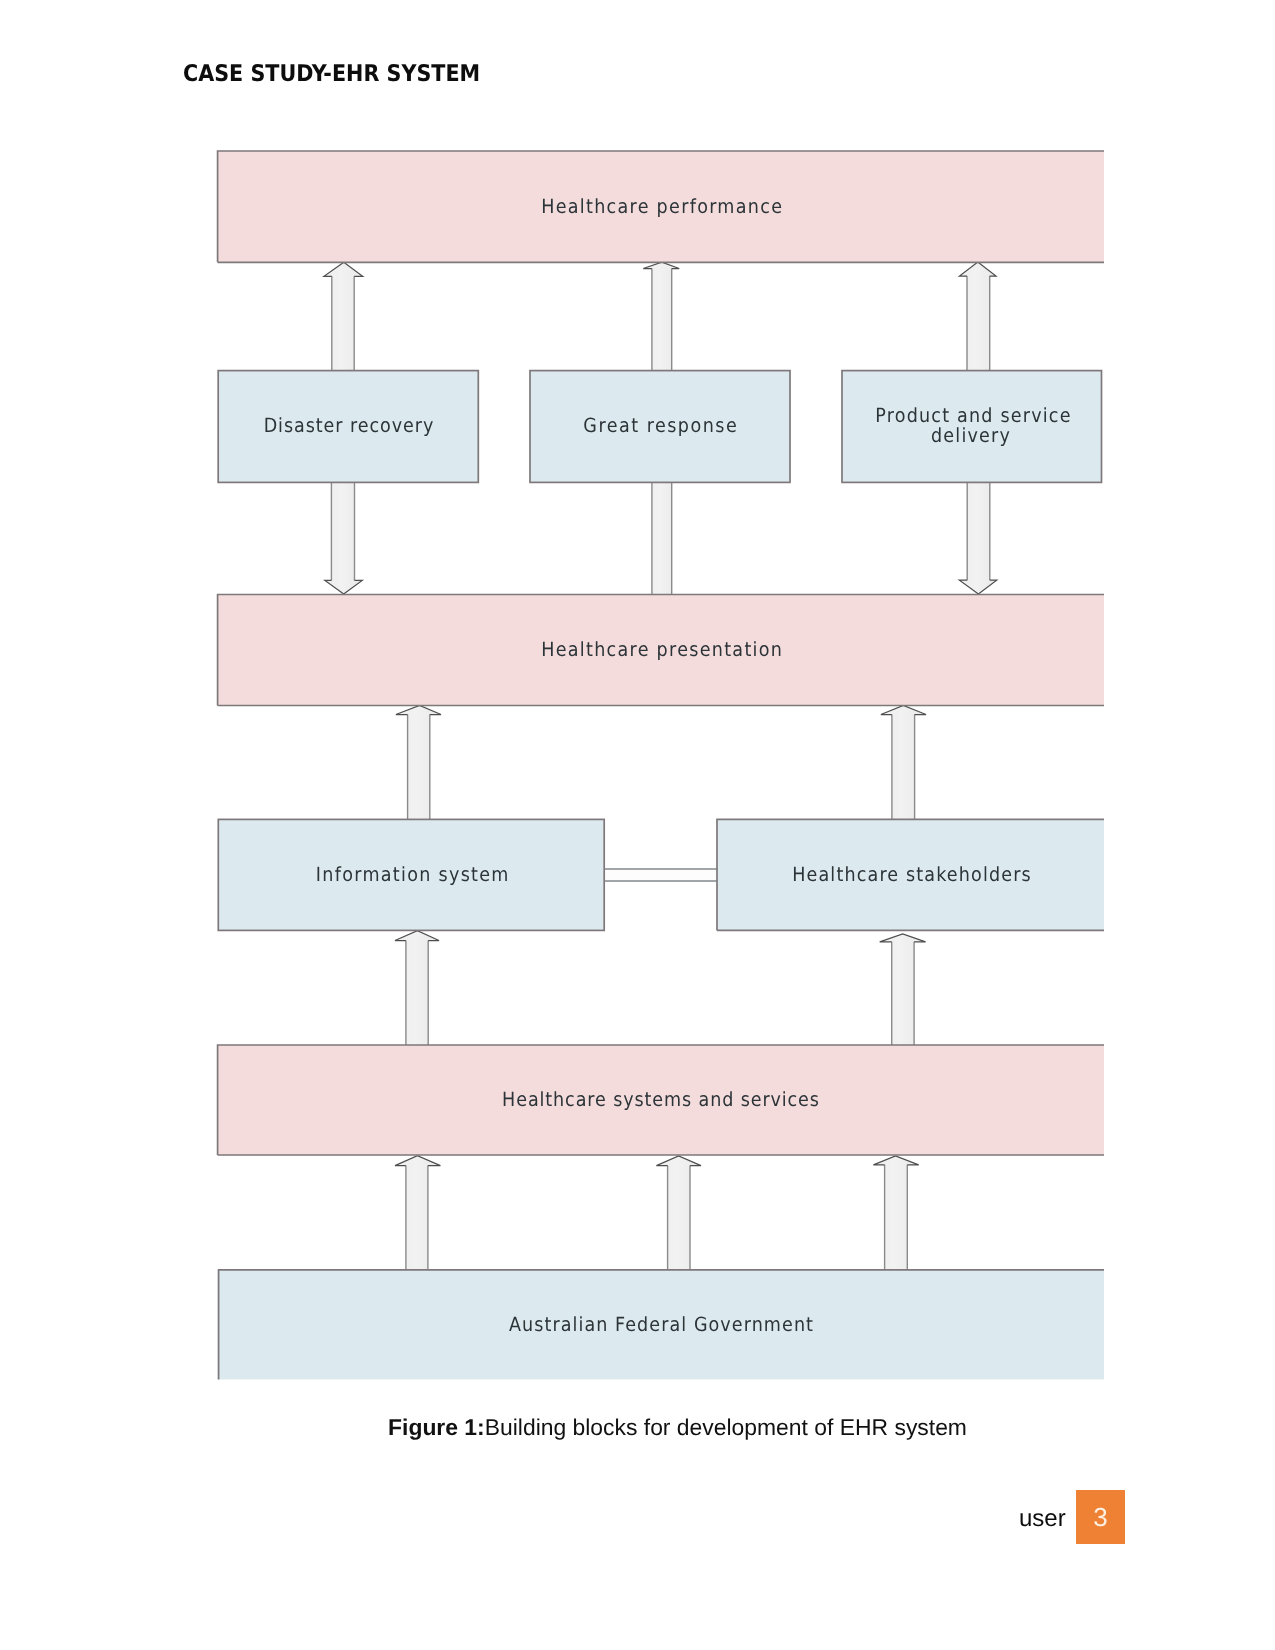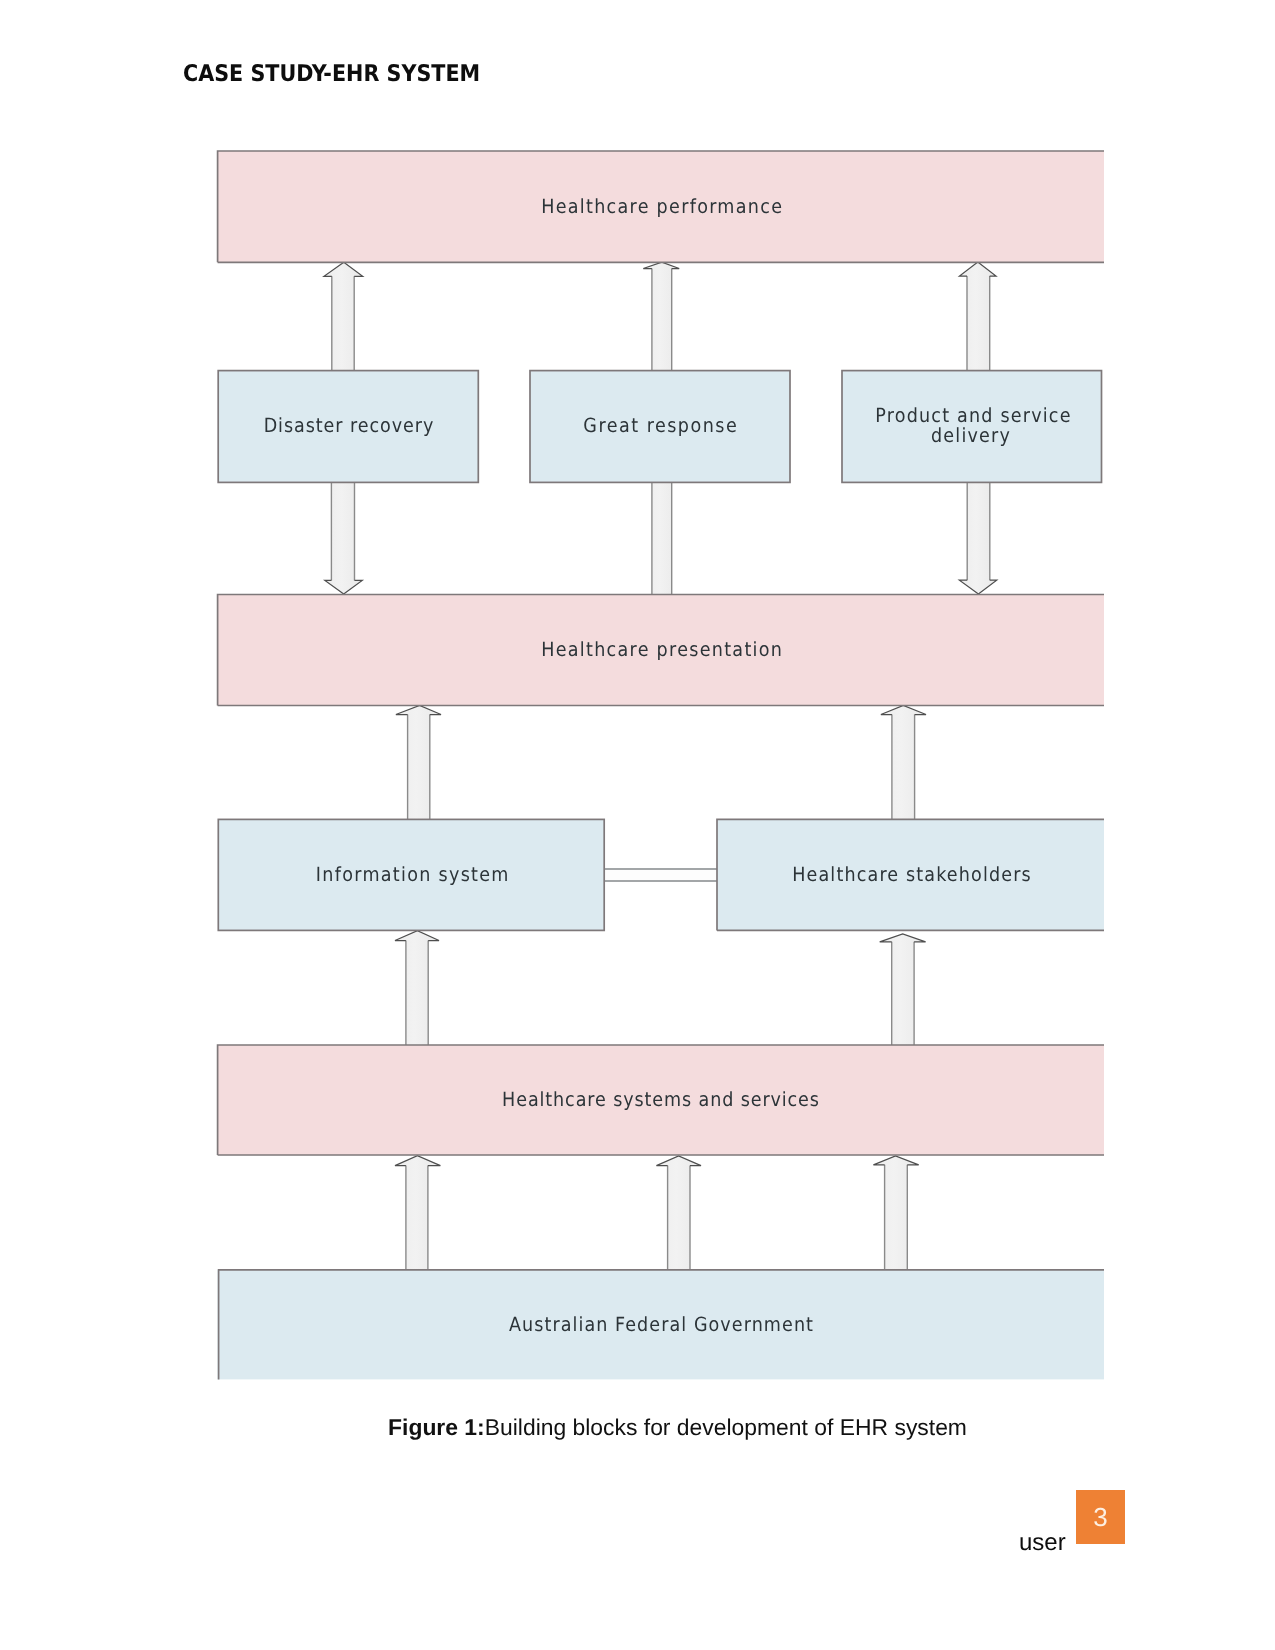--- a/index.html
+++ b/index.html
@@ -35,21 +35,21 @@
     position:absolute; left:0; top:1414px; width:1275px;
     text-align:center; font-size:22.9px; color:#111;
     white-space:nowrap;
     margin-left:40px;
   }
   .caption .lbl { font-weight:bold; }
 
   .footer { position:absolute; left:0; top:1488px; width:1275px; height:60px; }
   .footer .user {
     position:absolute; left:1019px; top:17px;
-    font-size:24px; color:#0d0d0d;margin-top:24px;
+    font-size:24px; color:#0d0d0d;
   }
   .footer .pagebox {
     position:absolute; left:1076px; top:2px; width:49px; height:54px;
     background:#EE8134;
   }
   .footer .pagenum {
     position:absolute; left:1076px; top:2px; width:49px; height:54px;
     display:flex; align-items:center; justify-content:center;
     font-size:26px; color:#FDEFE1;
   }

